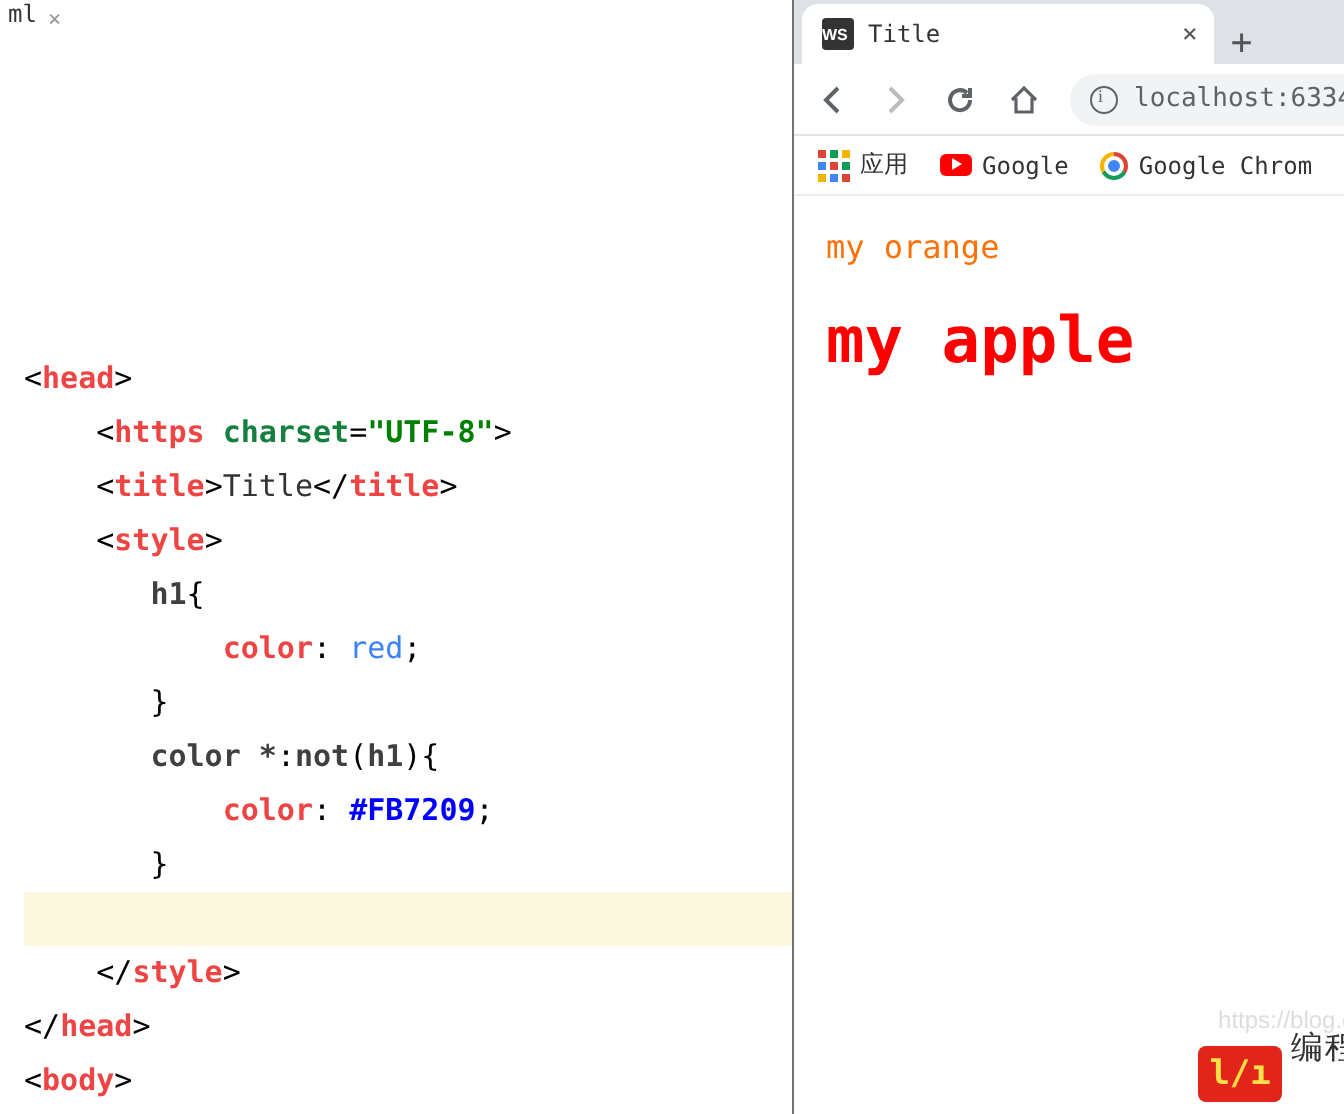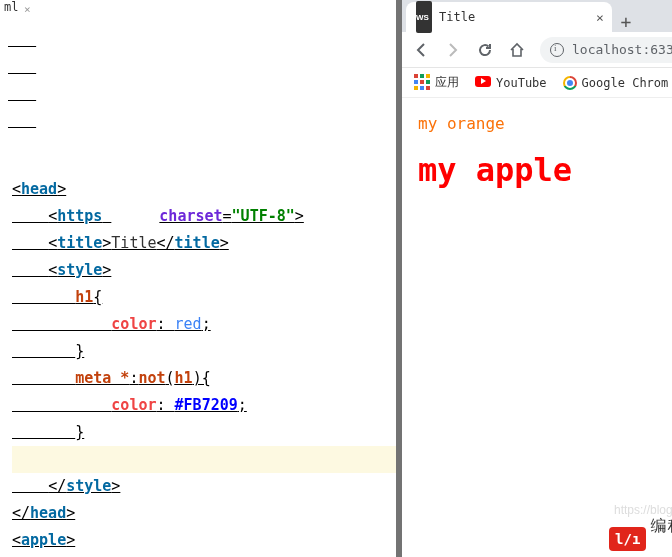--- a/index.html
+++ b/index.html
@@ -1,67 +1,67 @@
 <!DOCTYPE html>
 <html><head>
 <meta charset="utf-8">
 <style>
 * { margin:0; padding:0; box-sizing:border-box; font-family:"Consolas","Menlo",monospace; }
 body { width:672px; height:557px; overflow:hidden; background:#fff; position:relative; }
 .root { display:flex; width:672px; height:557px; }
 
 
-.editor { flex:0 0 396px; background:#fff; color:#000; font-size:15px; line-height:27px; white-space:pre; border-right:6px solid #737373; position:relative;text-decoration:underline; }
+.editor { flex:0 0 396px; background:#fff; color:#000; font-size:15px; line-height:27px; white-space:pre; border-right:1px solid #737373; position:relative; }
 .editor .gutter { position:absolute; left:0; top:0; width:8px; height:100%; background:#fff; }
 .editor .tab-label { position:absolute; left:4px; top:-6px; font-size:12px; color:#333; }
 .editor .codewrap { padding-left:12px; padding-top:14px; }
 .editor .hl-line { background:#fdf9e1; display:inline-block; width:384px; min-height:27px; }
-.tok-tag   { color:#0369a1; font-weight:bold; }
-.tok-attr  { color:#6d28d9; font-weight:bold;margin-left:48px; }
+.tok-tag   { color:#ef4444; font-weight:bold; }
+.tok-attr  { color:#15803d; font-weight:bold; }
 .tok-str   { color:#008000; font-weight:bold; }
-.tok-sel   { color:#c2410c; font-weight:bold; }
+.tok-sel   { color:#404040; font-weight:bold; }
 .tok-prop  { color:#ef4444; font-weight:bold; }
 .tok-val1  { color:#3b82f6; }
 .tok-val2  { color:#0000ff; font-weight:bold; }
 .tok-punc  { color:#000; }
 .tok-txt   { color:#333; }
 
 
 .browser { flex:1; display:flex; flex-direction:column; background:#fff; position:relative; font-family:Arial,Helvetica,sans-serif; }
 .tabstrip { height:32px; background:#dee1e6; display:flex; align-items:flex-end; }
 .tabstrip .tab { height:30px; background:#fff; border-top-left-radius:8px; border-top-right-radius:8px; padding:0 8px 0 10px; display:flex; align-items:center; gap:7px; margin-left:4px; }
-.tabstrip .favicon { width:16px; height:32px; background:#333; border-radius:2px; display:flex; align-items:center; }
+.tabstrip .favicon { width:16px; height:16px; background:#333; border-radius:2px; display:flex; align-items:center; }
 .tabstrip .favicon span { color:#fff; font-size:8px; font-weight:bold; font-family:Arial; }
 .tabstrip .tabtitle { font-size:12px; color:#333; width:150px; overflow:hidden; }
 .tabstrip .close { font-size:13px; color:#555; cursor:default; }
 .tabstrip .newtab { width:28px; text-align:center; font-size:18px; color:#555; }
 .toolbar { height:36px; display:flex; align-items:center; gap:14px; padding:0 10px; border-bottom:1px solid #e5e5e5; color:#555; font-size:16px;}
 .toolbar .iconbtn { width:18px; height:18px; display:flex; align-items:center; justify-content:center; }
 .omnibox { flex:1; height:26px; background:#f1f3f4; border-radius:13px; display:flex; align-items:center; padding:0 10px; color:#5f6368; font-size:13px; gap:8px; }
 .omnibox .infocircle { width:14px; height:14px; border:1px solid #5f6368; border-radius:50%; position:relative; }
 .omnibox .infocircle:after { content:"i"; font-size:9px; position:absolute; left:3px; top:-1px; color:#5f6368; font-family:serif; }
 .bookbar { height:30px; display:flex; align-items:center; gap:16px; padding:0 12px; font-size:12px; color:#333; border-bottom:1px solid #eee; }
 .bookbar .apps { width:16px; height:16px; display:grid; grid-template-columns:repeat(3,4px); grid-template-rows:repeat(3,4px); gap:2px; }
 .bookbar .apps span { background:#db4437; }
 .bookbar .apps span:nth-child(2){background:#0f9d58;} .bookbar .apps span:nth-child(3){background:#f4b400;}
 .bookbar .apps span:nth-child(4){background:#4285f4;} .bookbar .apps span:nth-child(5){background:#db4437;}
 .bookbar .apps span:nth-child(6){background:#0f9d58;} .bookbar .apps span:nth-child(7){background:#f4b400;}
 .bookbar .apps span:nth-child(8){background:#4285f4;} .bookbar .apps span:nth-child(9){background:#db4437;}
 .bookbar .yt { width:16px;height:11px;background:#ff0000;border-radius:3px;position:relative;}
 .bookbar .yt:after{content:"";position:absolute;left:6px;top:2px;border-left:5px solid #fff;border-top:3.5px solid transparent;border-bottom:3.5px solid transparent;}
 .bookbar .gc { width:14px;height:14px;border-radius:50%;background:conic-gradient(#db4437 0 120deg,#0f9d58 120deg 240deg,#f4b400 240deg 360deg);position:relative;}
 .bookbar .gc:after{content:"";width:6px;height:6px;background:#4285f4;border:2px solid #fff;border-radius:50%;position:absolute;left:2px;top:2px;}
-.bookbar .bkitem { display:flex; align-items:flex-start; gap:5px; }
+.bookbar .bkitem { display:flex; align-items:center; gap:5px; }
 .page { flex:1; padding:16px; font-family:Arial,Helvetica,sans-serif; color:#333; position:relative; }
 .page .orange { color:#FB7209; font-size:16px; margin-bottom:18px; }
 .page .apple  { color:#ff0000; font-size:32px; font-weight:bold; }
 
 
 .wm { position:absolute; right:8px; bottom:6px; display:flex; align-items:center; gap:4px; font-family:Arial; }
-.wm .box { background:#e1251b; color:#ffffff; font-weight:bold; font-size:14px; padding:4px 6px; border-radius:4px;margin-top:26px; }
+.wm .box { background:#e1251b; color:#fde047; font-weight:bold; font-size:17px; padding:4px 6px; border-radius:4px;margin-top:26px; }
 .wm .txt { color:#333; font-size:16px; letter-spacing:1px; }
 .wmurl { position:absolute; right:8px; bottom:40px; color:#ddd; font-size:12px; font-family:Arial; }
 
 svg { display:block; }
 </style>
 </head>
 <body>
 
 <div class="root">
 
@@ -70,27 +70,27 @@
     <span class="tab-label">ml</span>
     <span style="position:absolute;left:24px;top:-4px;font-size:11px;color:#999">×</span>
     <div class="codewrap">
 <span class="tok-punc">&lt;</span><span class="tok-tag">head</span><span class="tok-punc">&gt;</span>
     <span class="tok-punc">&lt;</span><span class="tok-tag">https</span> <span class="tok-attr">charset</span><span class="tok-punc">=</span><span class="tok-str">"UTF-8"</span><span class="tok-punc">&gt;</span>
     <span class="tok-punc">&lt;</span><span class="tok-tag">title</span><span class="tok-punc">&gt;</span><span class="tok-txt">Title</span><span class="tok-punc">&lt;/</span><span class="tok-tag">title</span><span class="tok-punc">&gt;</span>
     <span class="tok-punc">&lt;</span><span class="tok-tag">style</span><span class="tok-punc">&gt;</span>
        <span class="tok-sel">h1</span><span class="tok-punc">{</span>
            <span class="tok-prop">color</span><span class="tok-punc">: </span><span class="tok-val1">red</span><span class="tok-punc">;</span>
        <span class="tok-punc">}</span>
-       <span class="tok-sel">meta *</span><span class="tok-punc">:</span><span class="tok-sel">not</span><span class="tok-punc">(</span><span class="tok-sel">h1</span><span class="tok-punc">){</span>
+       <span class="tok-sel">color *</span><span class="tok-punc">:</span><span class="tok-sel">not</span><span class="tok-punc">(</span><span class="tok-sel">h1</span><span class="tok-punc">){</span>
            <span class="tok-prop">color</span><span class="tok-punc">: </span><span class="tok-val2">#FB7209</span><span class="tok-punc">;</span>
        <span class="tok-punc">}</span>
 <span class="hl-line"> </span>
     <span class="tok-punc">&lt;/</span><span class="tok-tag">style</span><span class="tok-punc">&gt;</span>
 <span class="tok-punc">&lt;/</span><span class="tok-tag">head</span><span class="tok-punc">&gt;</span>
-<span class="tok-punc">&lt;</span><span class="tok-tag">apple</span><span class="tok-punc">&gt;</span>
+<span class="tok-punc">&lt;</span><span class="tok-tag">body</span><span class="tok-punc">&gt;</span>
 
     
     
 
 
 
     </div>
   </div>
 
   <div class="browser">
@@ -144,21 +144,21 @@
             <span></span>
             <span></span>
             <span></span>
             <span></span>
             <span></span>
           </span>
         <span>应用</span>
       </div>
       <div class="bkitem">
         <span class="yt"></span>
-        <span>YouTube</span>
+        <span>Google</span>
       </div>
       <div class="bkitem">
         <span class="gc"></span>
         <span>Google Chrom</span>
       </div>
     </div>
 
     <div class="page">
       <div class="orange">my orange</div>
       <div class="apple">my apple</div>

